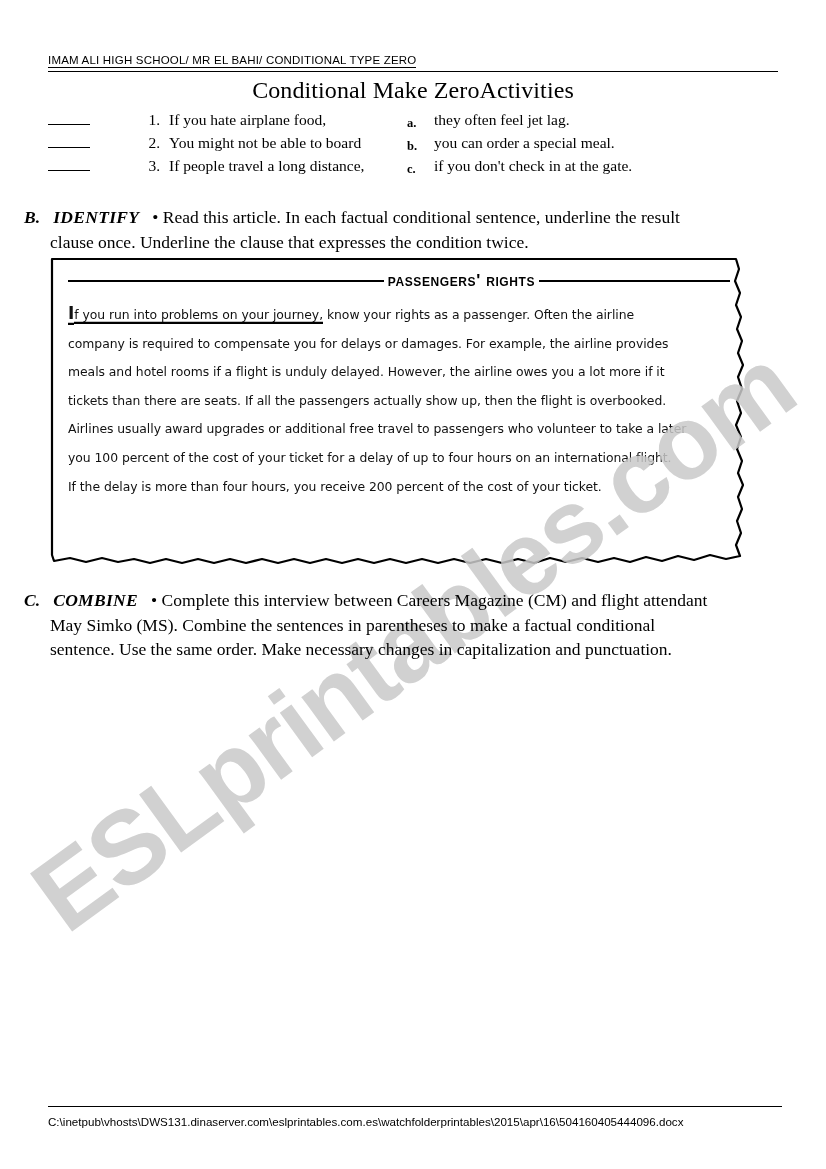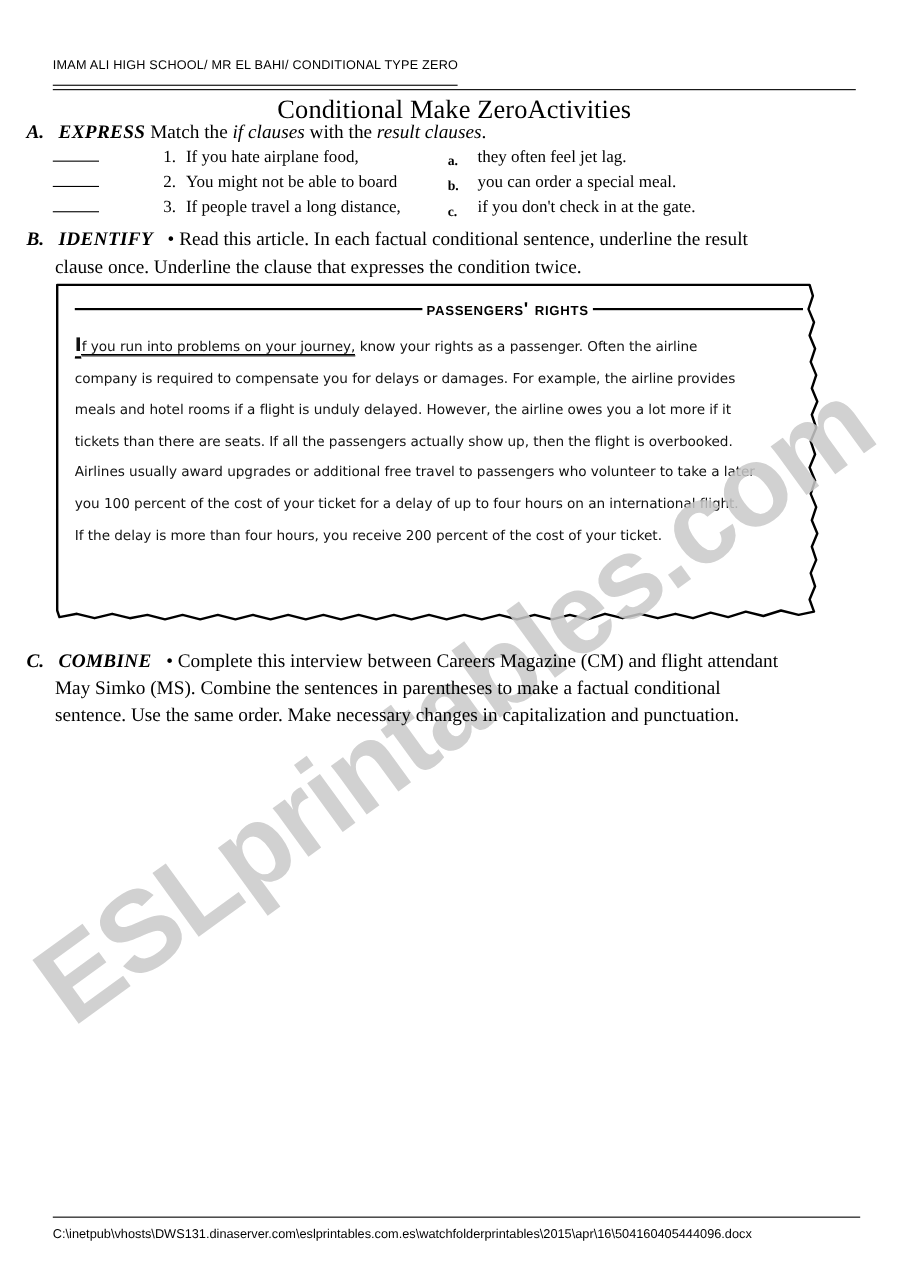--- a/index.html
+++ b/index.html
@@ -45,21 +45,21 @@
     width: 730px;
     z-index: 2;
   }
   .school-line {
     font-family: "Liberation Sans", sans-serif;
     font-size: 11.5px;
     letter-spacing: .2px;
     color: #000;
     display: inline-block;
     border-bottom: 1px solid #000;
-    padding-bottom: 11px;
+    padding-bottom: 1px;
     white-space: nowrap;
   }
   .header-rule {
     margin-top: 3px;
     border-top: 1.6px solid #000;
     width: 730px;
   }
   .doc-title {
     text-align: center;
     font-family: "Liberation Serif", serif;
@@ -239,26 +239,20 @@
 
   <div class="watermark">ESLprintables.com</div>
 
   <div class="header-block">
     <div class="school-line">IMAM ALI HIGH SCHOOL/ MR EL BAHI/ CONDITIONAL TYPE ZERO</div>
     <div class="header-rule"></div>
     <div class="doc-title">Conditional Make ZeroActivities</div>
   </div>
 
   <div class="ex-a">
-    <div class="ex-label">
-      <span class="ex-letter">A.</span>
-      <span>&nbsp;</span>
-      <span class="ex-key">EXPRESS</span>
-      <span>Match the </span><span class="ital">if clauses</span><span> with the </span><span class="ital">result clauses</span><span>.</span>
-    </div>
 
     <table class="match-table">
       <tbody>
         <tr>
           <td class="c-blank"><span class="blank-line"></span></td>
           <td class="c-num">1.</td>
           <td class="c-if">If you hate airplane food,</td>
           <td class="c-let">a.</td>
           <td class="c-res">they often feel jet lag.</td>
         </tr>

